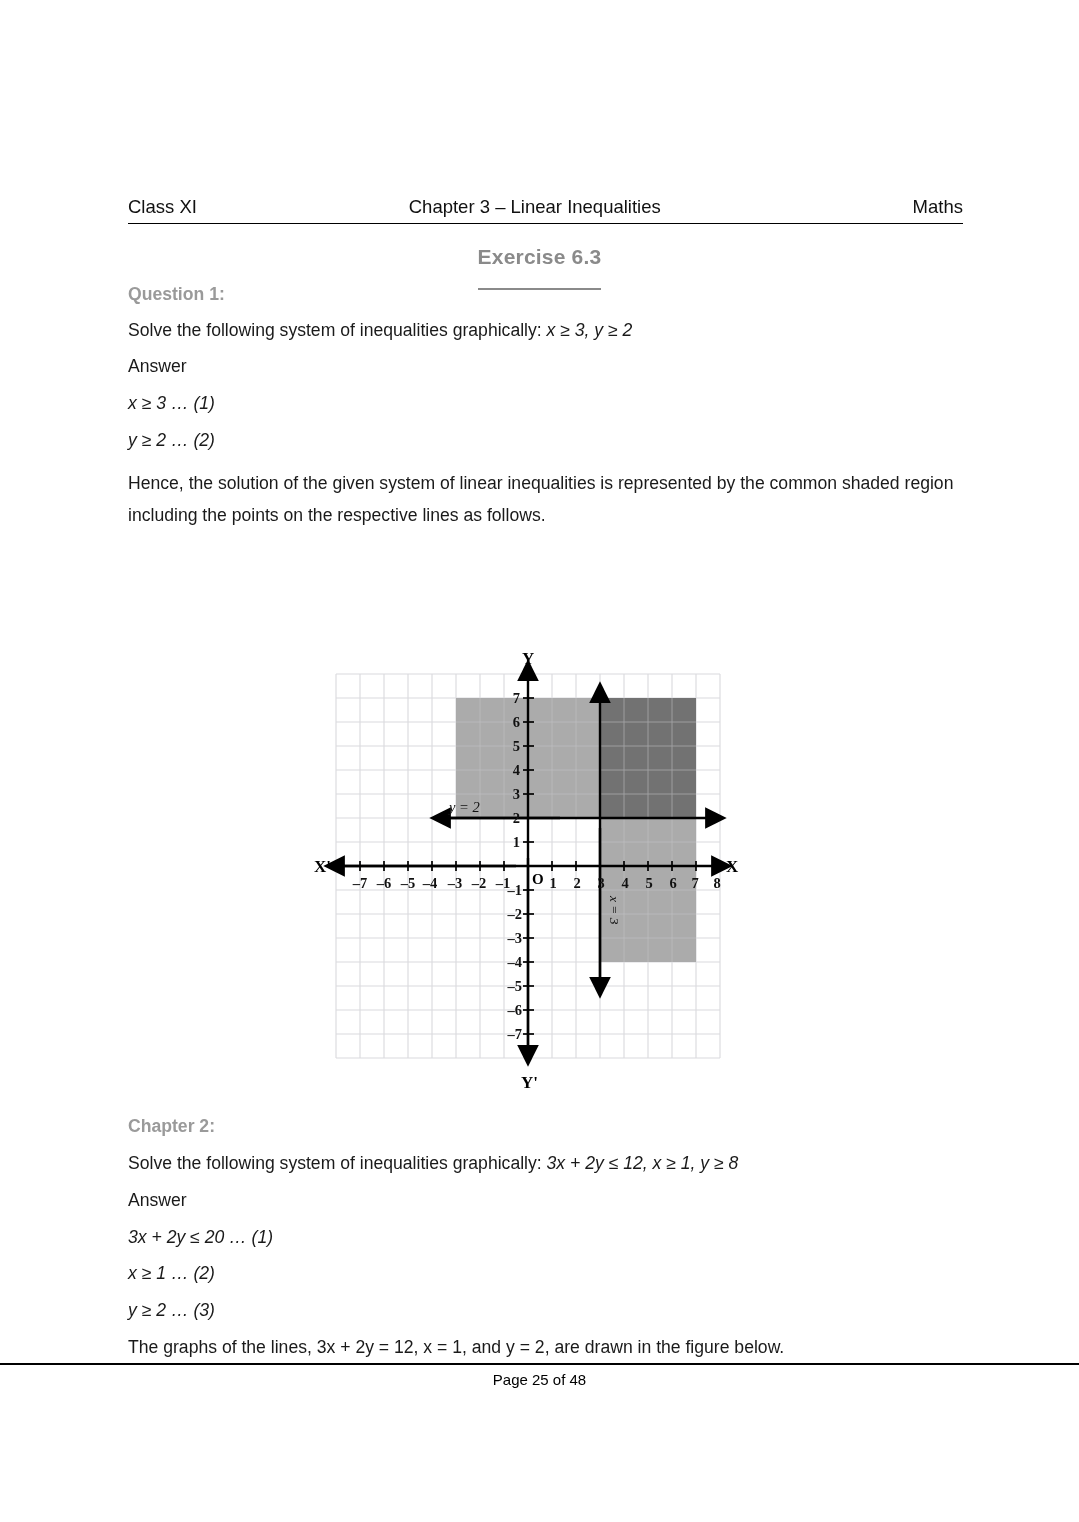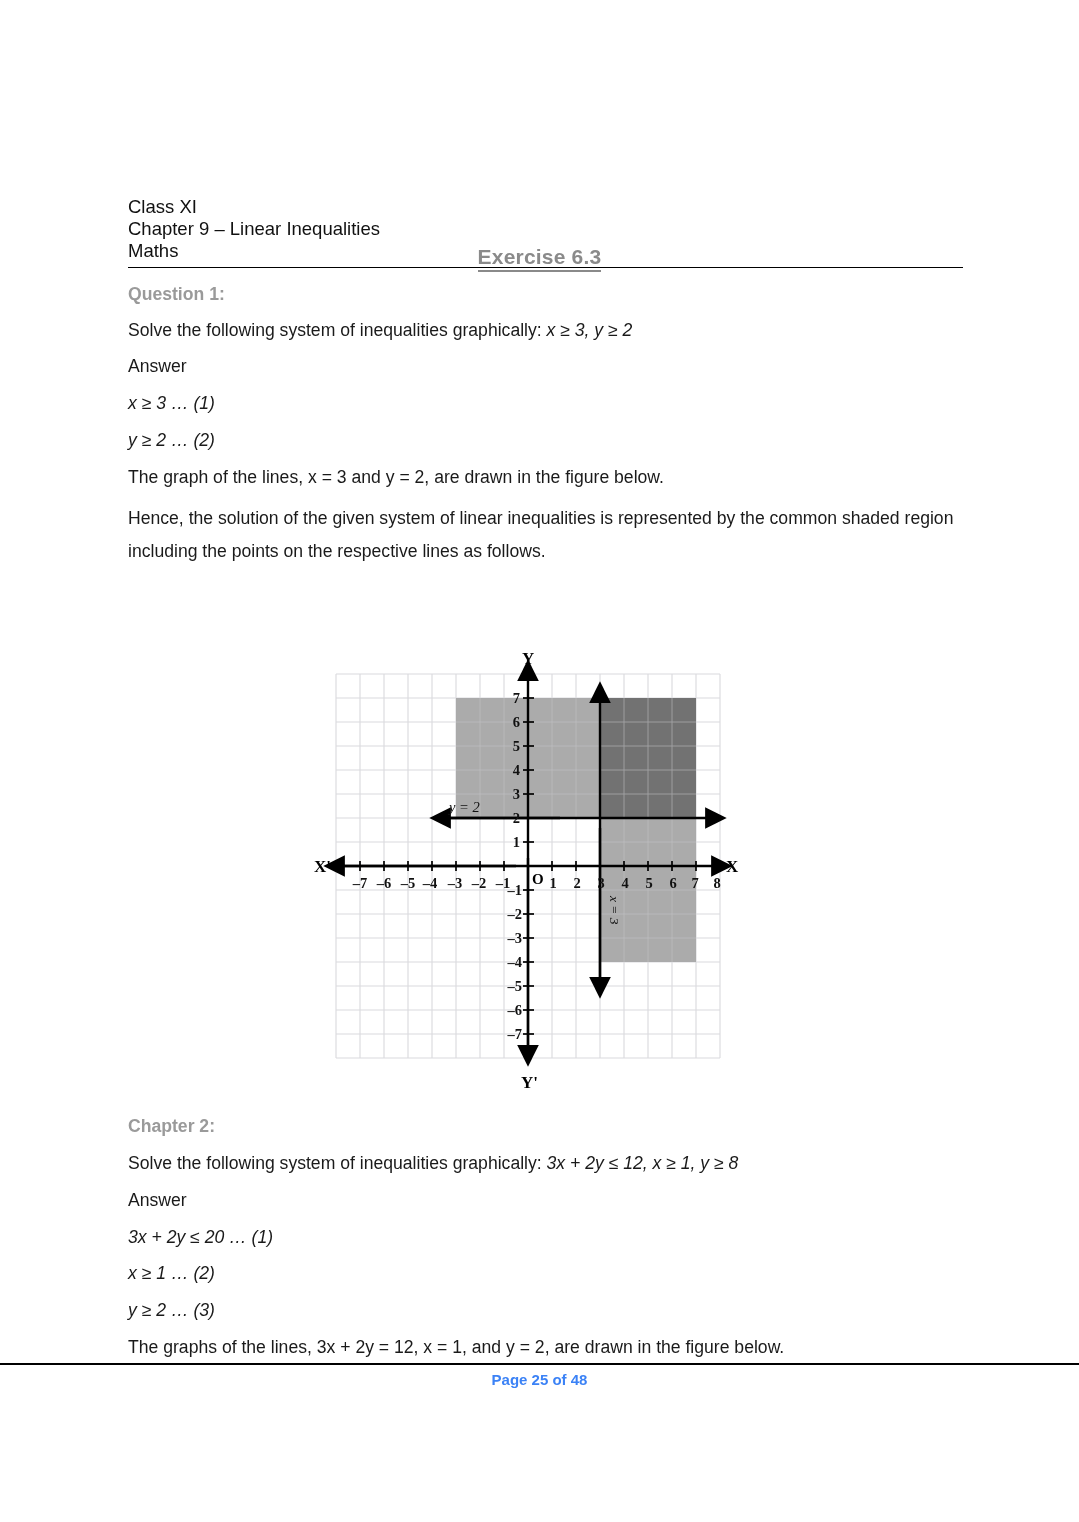--- a/index.html
+++ b/index.html
@@ -29,21 +29,20 @@
     left: 128px;
     top: 196px;
     width: 835px;
     display: flex;
     align-items: baseline;
     justify-content: space-between;
     font-size: 18.5px;
     color: #111;
     padding-bottom: 5px;
     border-bottom: 1.6px solid #000;
-    flex-direction: column;
   }
   .header .h-left { flex: 0 0 auto; }
   .header .h-center {
     flex: 1 1 auto;
     text-align: center;
     margin-left: -40px;
   }
   .header .h-right { flex: 0 0 auto; }
 
   
@@ -53,21 +52,21 @@
     top: 245px;
     width: 1079px;
     text-align: center;
     font-size: 21px;
     font-weight: bold;
     color: #8a8a8a;
     letter-spacing: .2px;
   }
   .exercise-title span.ul {
     border-bottom: 2.2px solid #8a8a8a;
-    padding-bottom: 2px;
+    padding-bottom: 20px;
   }
 
   
   .content {
     position: absolute;
     left: 128px;
     top: 286px;
     width: 836px;
     font-size: 17.6px;
     line-height: 1;
@@ -119,32 +118,32 @@
     height: 0;
     border-top: 2px solid #000;
   }
   .footer-text {
     position: absolute;
     left: 0;
     top: 1371px;
     width: 1079px;
     text-align: center;
     font-size: 15px;
-    font-weight: bold;
-    color: #3b82f6;
+    font-weight: normal;
+    color: #000000;
   }
 </style>
 </head>
 <body>
 
 <div class="page">
 
   <div class="header">
     <span class="h-left">Class XI</span>
-    <span class="h-center">Chapter 9 – Linear Inequalities</span>
+    <span class="h-center">Chapter 3 – Linear Inequalities</span>
     <span class="h-right">Maths</span>
   </div>
 
   <div class="exercise-title">
     <span class="ul">Exercise 6.3</span>
   </div>
 
   <div class="content">
 
     <div class="qheading">Question 1:</div>
@@ -156,21 +155,20 @@
     <div class="line">Answer</div>
 
     <div class="line">
       <em class="v">x ≥ 3 … (1)</em>
     </div>
 
     <div class="line">
       <em class="v">y ≥ 2 … (2)</em>
     </div>
 
-    <div class="line tight">The graph of the lines, x = 3 and y = 2, are drawn in the figure below.</div>
 
 
     <div class="para">Hence, the solution of the given system of linear inequalities is represented by the common shaded region including the points on the respective lines as follows.</div>
   </div>
 
   <div class="figure">
     <svg width="460" height="445" viewBox="0 0 460 445" xmlns="http://www.w3.org/2000/svg">
 
       <defs>
         <marker id="arrB" markerWidth="9" markerHeight="9" refX="1.2" refY="4.5" orient="auto">

